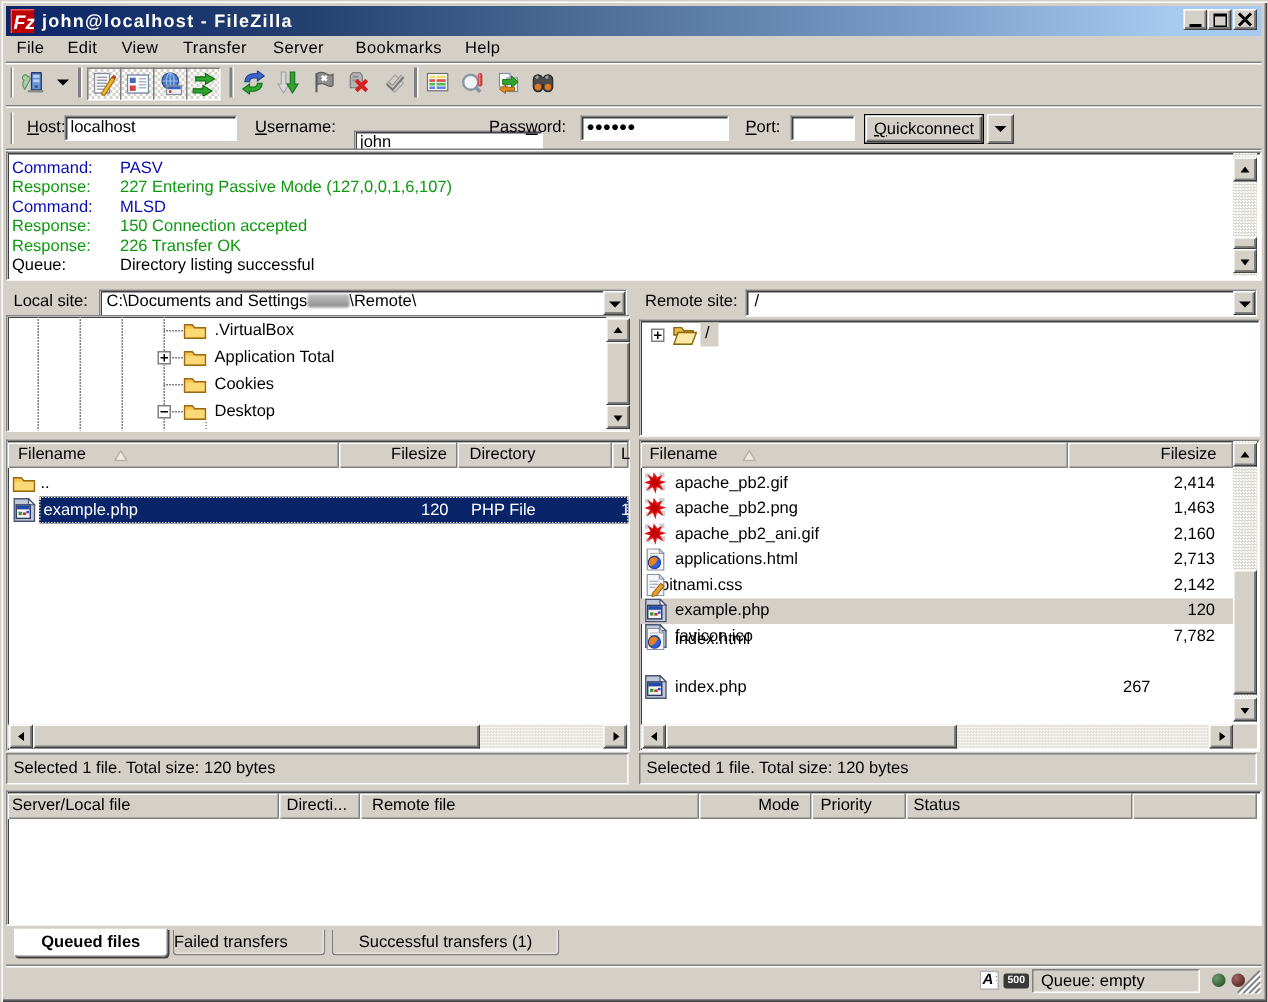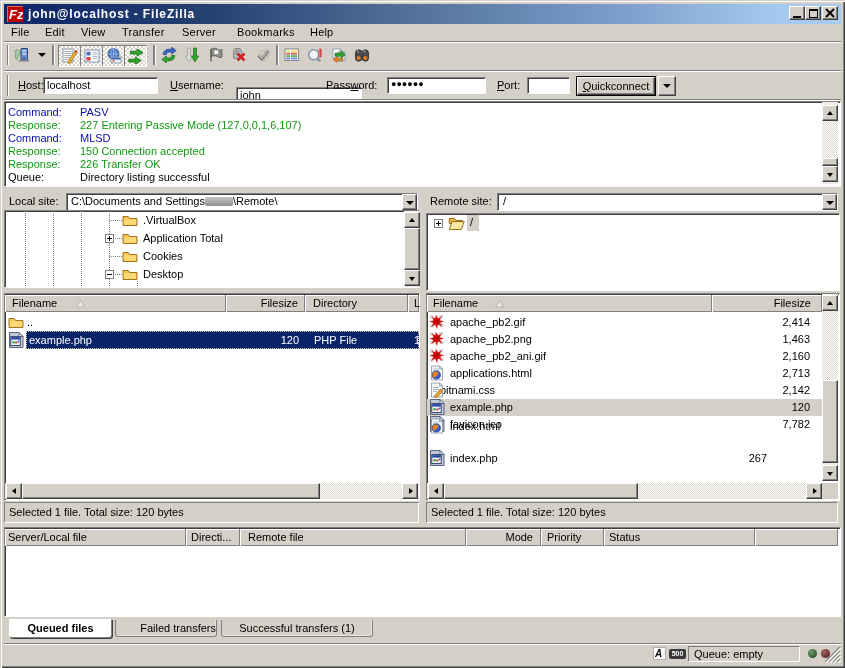--- a/index.html
+++ b/index.html
@@ -424,21 +424,21 @@
   <div class="hcell" style="left:181px;top:1px;width:54px;padding-left:5px">Directi...</div>
   <div class="hcell" style="left:235px;top:1px;width:226px;padding-left:8px">Remote file</div>
   <div class="hcell" style="left:461px;top:1px;width:75px;text-align:right;padding-right:7px">Mode</div>
   <div class="hcell" style="left:536px;top:1px;width:63px;padding-left:6px">Priority</div>
   <div class="hcell" style="left:599px;top:1px;width:151px;padding-left:5px">Status</div>
   <div class="hcell" style="left:750px;top:1px;width:83px"></div>
 </div>
 
 <div id="tabs" class="abs" style="left:4px;top:617px;width:837px;height:26px">
   <div class="abs" style="left:5px;top:2px;width:103px;height:19px;background:#fff;border:1px solid #808080;border-top:1px solid #fff;border-left-color:#fff;box-shadow:1px 1px 0 #404040;border-radius:0 0 3px 3px;font-weight:bold;line-height:17px;text-align:center">Queued files</div>
-  <div class="abs" style="left:111px;top:3px;width:102px;height:17px;background:#d4d0c8;border:1px solid #808080;border-top:none;box-shadow:inset -1px -1px 0 #e8e4dc;border-radius:0 0 3px 3px;line-height:16px;text-align:right">Failed transfers</div>
+  <div class="abs" style="left:111px;top:3px;width:102px;height:17px;background:#d4d0c8;border:1px solid #808080;border-top:none;box-shadow:inset -1px -1px 0 #e8e4dc;border-radius:0 0 3px 3px;line-height:16px;text-align:left">Failed transfers</div>
   <div class="abs" style="left:217px;top:3px;width:152px;height:17px;background:#d4d0c8;border:1px solid #808080;border-top:none;box-shadow:inset -1px -1px 0 #e8e4dc;border-radius:0 0 3px 3px;line-height:16px;text-align:center">Successful transfers (1)</div>
 </div>
 
 <div class="abs" style="left:4px;top:643px;width:837px;height:1px;background:#808080"></div>
 <div class="abs" style="left:4px;top:644px;width:837px;height:1px;background:#fff"></div>
 <div id="sbar" class="abs" style="left:4px;top:645px;width:837px;height:19px">
   <div class="abs" style="left:649px;top:2px;width:13px;height:13px;background:#fff;border:1px solid #b0b0b0">
     <span style="position:absolute;left:1px;top:0px;font-size:10px;font-weight:bold;font-style:italic">A</span>
     <span style="position:absolute;right:0px;top:1px;font-size:6px;color:#888;line-height:3px">:<br>:</span>
   </div>

